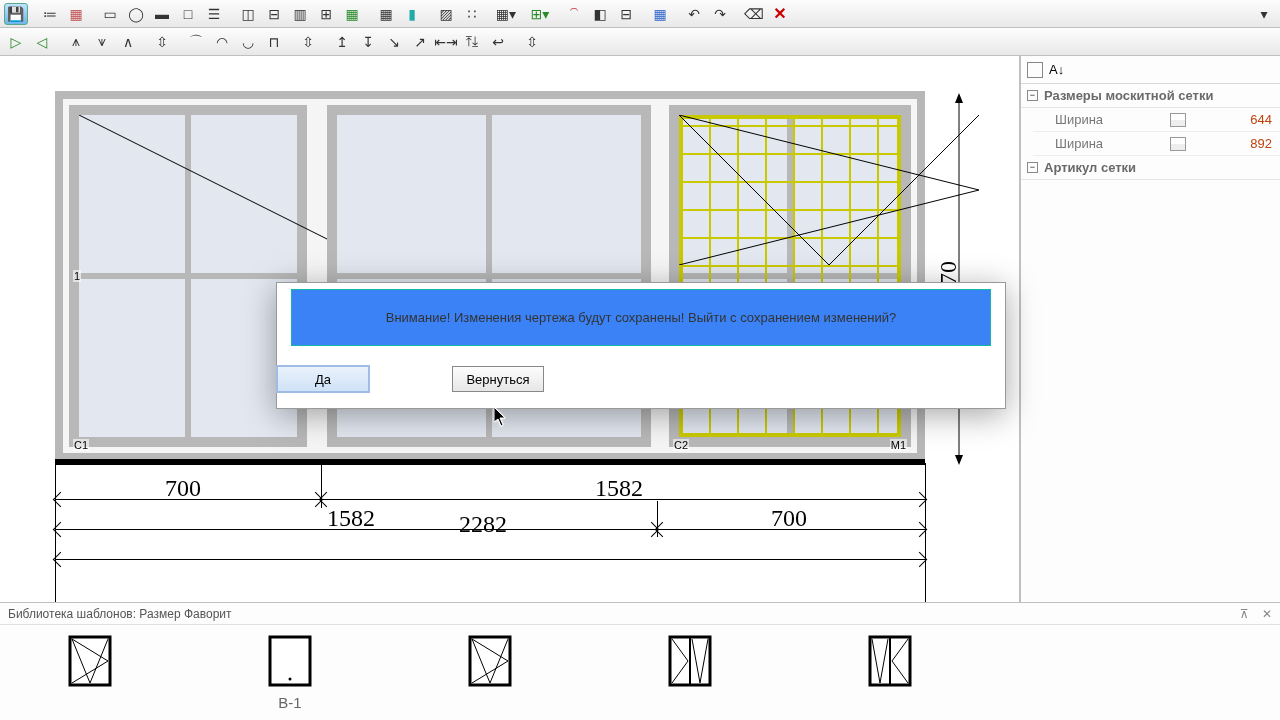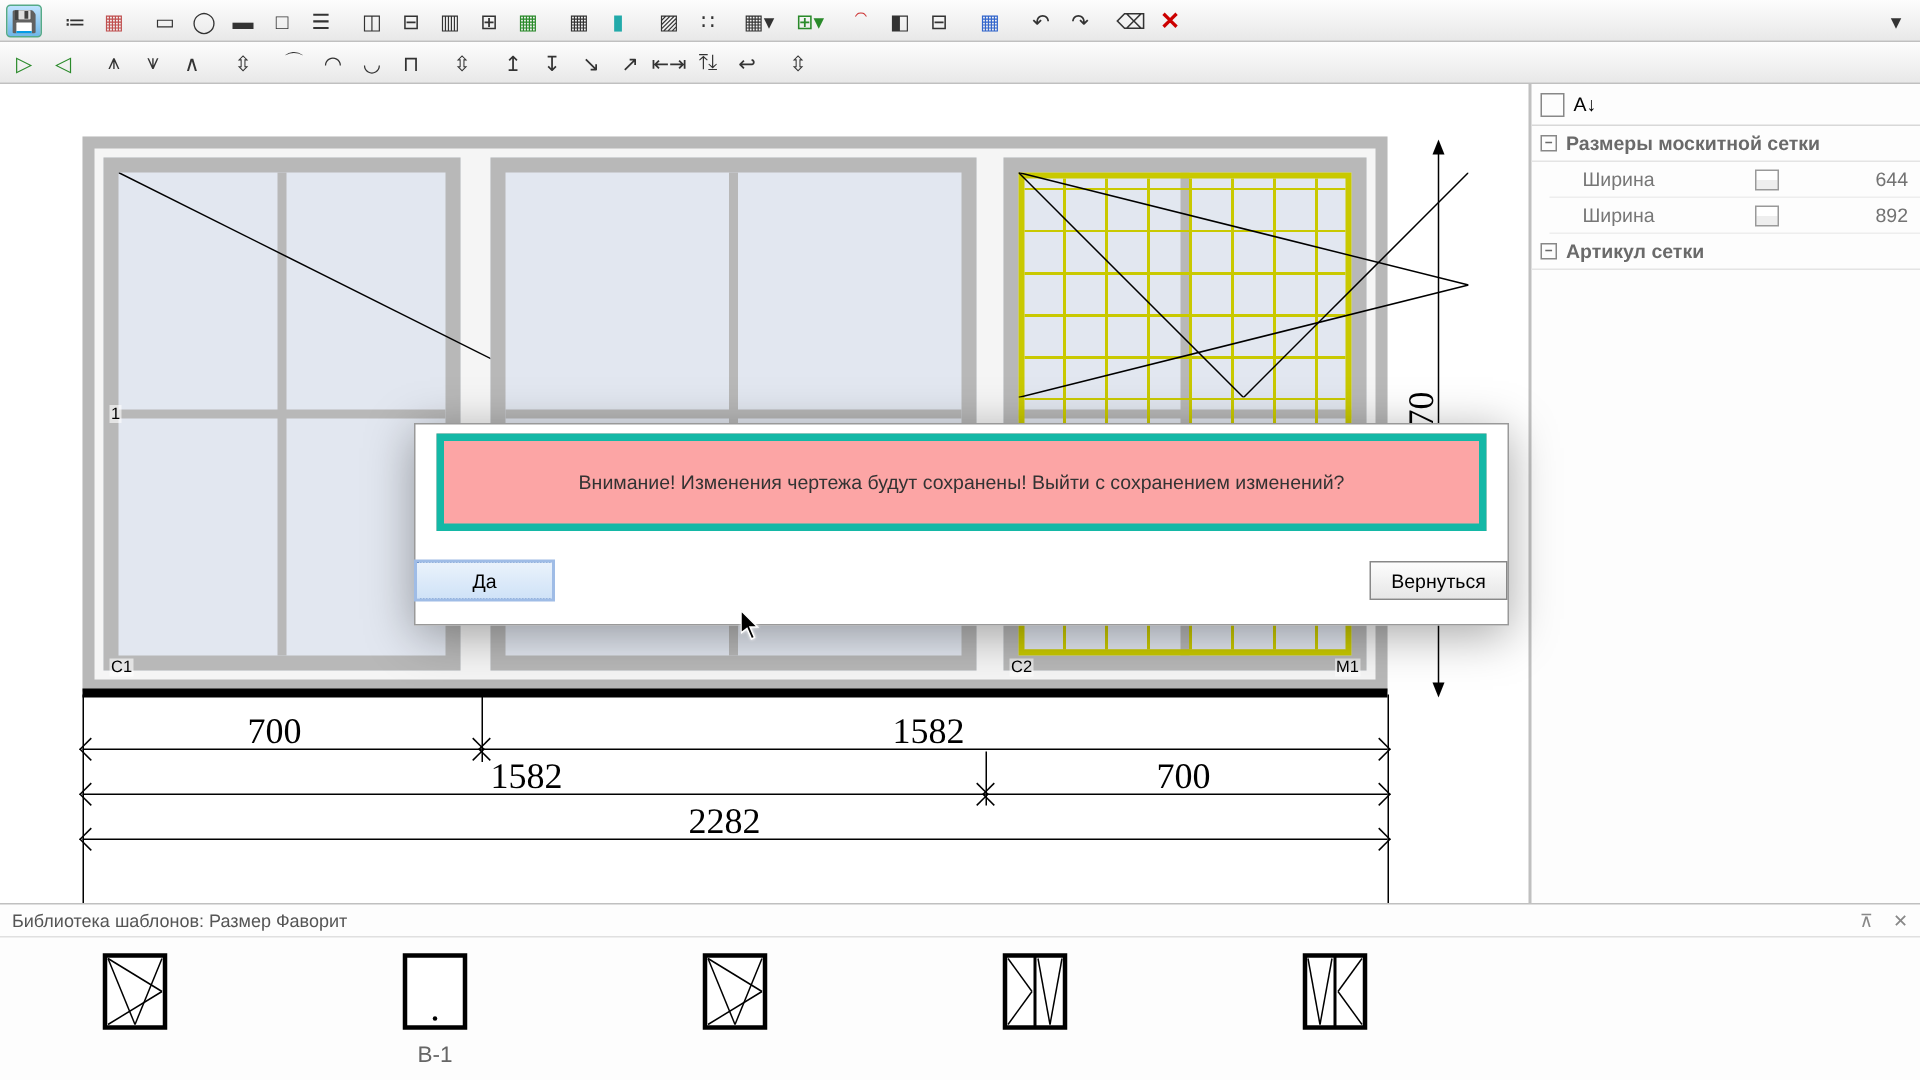--- a/index.html
+++ b/index.html
@@ -17,21 +17,21 @@
   .props { width:260px; background:#fdfdfd; border-left:1px solid #c0c0c0; font-size:13px; }
 
   
   .props-hdr { height:28px; border-bottom:1px solid #d8d8d8; display:flex; align-items:center; gap:6px; padding:0 6px; }
   .props-hdr .hicon { width:16px; height:16px; border:1px solid #888; display:inline-block; }
   .prop-group-title { padding:4px 6px; font-weight:bold; color:#6a6a6a; border-bottom:1px solid #e4e4e4; display:flex; align-items:center; gap:6px; }
   .prop-group-title .exp { width:11px; height:11px; border:1px solid #888; display:flex; align-items:center; justify-content:center; font-size:9px; line-height:1; }
   .prop-row { display:flex; align-items:center; border-bottom:1px solid #eee; height:24px;margin-left:12px; }
   .prop-row .pname { flex:1; padding:0 6px 0 22px; color:#777; }
   .prop-row .picon { width:16px; height:14px; border:1px solid #999; margin-right:4px; display:inline-block; background:linear-gradient(#fff 50%,#eee 50%); }
-  .prop-row .pval { width:90px; text-align:right; padding-right:8px; color:#737373; }
+  .prop-row .pval { width:90px; text-align:right; padding-right:8px; color:#c2410c; }
   .prop-row.wide .pval { width:130px; text-align:left; padding-left:4px; padding-right:4px; white-space:nowrap; overflow:hidden; text-overflow:ellipsis; }
 
   
   .library { position:absolute; left:0; right:0; bottom:0; height:118px; background:#fdfdfd; border-top:1px solid #c0c0c0; }
   .lib-hdr { height:22px; font-size:12px; color:#555; padding:3px 8px; display:flex; align-items:center; justify-content:space-between; border-bottom:1px solid #e0e0e0; }
   .lib-hdr .lib-ctrl span { margin-left:10px; cursor:pointer; color:#888; }
   .lib-items { display:flex; gap:140px; padding:10px 60px; }
   .lib-item { width:60px; text-align:center; font-size:15px; color:#666; }
   .lib-thumb { width:44px; height:52px; margin:0 auto 4px; position:relative; }
 
@@ -54,22 +54,22 @@
   .dim-v { writing-mode:vertical-rl; transform:rotate(180deg); }
   .dim-line-h { position:absolute; height:1px; background:#000; }
   .dim-line-h::before, .dim-line-h::after { content:''; position:absolute; width:10px; height:10px; border-left:1px solid #000; border-bottom:1px solid #000; top:-5px; }
   .dim-line-h::before { left:0; transform:rotate(45deg); }
   .dim-line-h::after { right:0; transform:rotate(-135deg); }
   .dim-tick-v { position:absolute; width:1px; background:#000; }
 
   
   .dialog { position:absolute; left:276px; top:282px; width:730px; background:#fff; border:1px solid #999; box-shadow:0 6px 30px rgba(0,0,0,0.35); font-size:13px; }
   .dlg-title { padding:10px 14px 8px; color:#333; }
-  .dlg-msgbox { margin:6px 14px 14px; border:5px solid #14b8a6; background:#fca5a5; padding:20px 10px; text-align:center; color:#333; }
-  .dlg-btns { display:flex; justify-content:space-between; gap:115px; padding:6px 0 16px; }
+  .dlg-msgbox { margin:6px 14px 14px; border:1px solid #14b8a6; background:#3b82f6; padding:20px 10px; text-align:center; color:#333; }
+  .dlg-btns { display:flex; justify-content:flex-start; gap:83px; padding:6px 0 16px; }
   .dlg-btn { min-width:92px; height:26px; border:1px solid #888; background:linear-gradient(#fdfdfd,#e6e6e6); font-size:13px; cursor:pointer; }
   .dlg-btn.primary { border:1px dotted #3a6ab0; outline:2px solid #9fbce6; outline-offset:-1px; background:linear-gradient(#eaf2fb,#cfe2f7); }
 
   
   .cursor { position:absolute; width:14px; height:20px; z-index:1000; pointer-events:none; }
   .cursor svg { filter:drop-shadow(0 0 1px #fff); }
 </style>
 </head>
 <body>
 
@@ -197,21 +197,21 @@
       <div class="dim-line-h" style="left:266px; width:604px; top:408px;"></div>
       <div class="dim" style="left:540px; top:384px;">1582</div>
 
       <div class="dim-tick-v" style="left:602px; top:410px; height:36px;"></div>
       <div class="dim-line-h" style="left:0; width:602px; top:438px;"></div>
       <div class="dim" style="left:272px; top:414px;">1582</div>
       <div class="dim-line-h" style="left:602px; width:268px; top:438px;"></div>
       <div class="dim" style="left:716px; top:414px;">700</div>
 
       <div class="dim-line-h" style="left:0; width:870px; top:468px;"></div>
-      <div class="dim" style="left:404px; top:444px;">2282</div>
+      <div class="dim" style="left:404px; top:420px;">2282</div>
     </div>
   </div>
 
   <div class="props">
     <div class="props-hdr">
       <span class="hicon"></span>
       <span style="font-size:13px;">A↓</span>
     </div>
     <div class="prop-group-title">
       <span class="exp">−</span>

